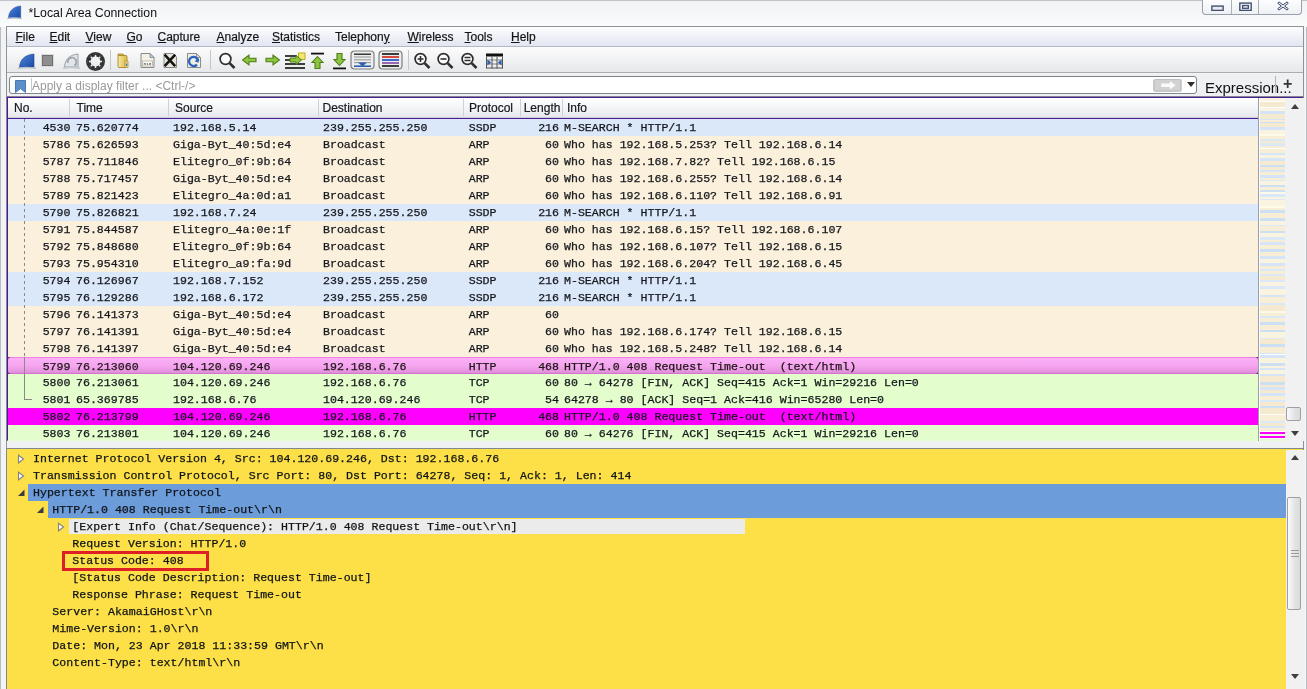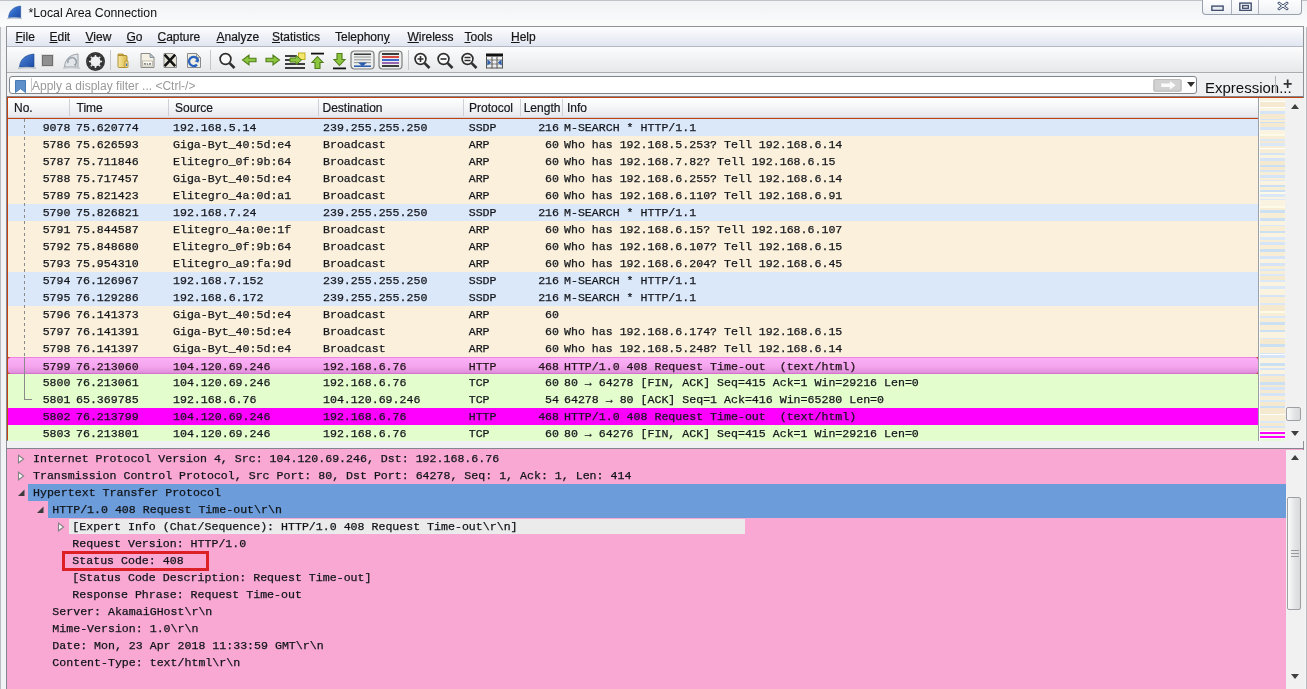--- a/index.html
+++ b/index.html
@@ -28,21 +28,21 @@
 #finput{position:absolute;left:2px;top:1.5px;width:1188px;height:18px;background:#fff;border:1px solid #7e858c;border-radius:3px;}
 #fbook{position:absolute;left:4px;top:3px;}
 #fbsep{position:absolute;left:21px;top:1px;width:1px;height:14px;background:#c9c9c9}
 #fph{position:absolute;left:22px;top:2px;font-size:12px;color:#9a9a9a}
 #fgo{position:absolute;left:1143px;top:2.5px;width:29px;height:12.5px;background:#d4d4d4;border-radius:2px}
 #fcaret{position:absolute;left:1177px;top:5.5px;width:0;height:0;border:4px solid transparent;border-top:5px solid #2e2e2e}
 #fexpr{position:absolute;left:1198px;top:4.5px;font-size:15px;color:#111}
 #fxsep{position:absolute;left:1267.5px;top:2px;width:1px;height:17px;background:#b4b4b4}
 #fplus{position:absolute;left:1276px;top:0.5px;font-size:16px;color:#333;font-weight:bold}
 
-#plist{position:absolute;left:6px;top:96px;width:1298px;height:345px;border:1px solid #82868e;background:#c2410c;padding-left:40px;}
+#plist{position:absolute;left:6px;top:96px;width:1298px;height:345px;border:1px solid #82868e;background:#4c1d95;padding-left:40px;}
 #phead{position:absolute;left:1px;top:1px;width:1250px;height:20px;background:linear-gradient(180deg,#ffffff 0%,#f4f5f7 50%,#e6e8ed 100%);border-bottom:1px solid #cdd0d5;}
 #phead span{position:absolute;top:3px;font-size:12px;color:#15181c;-webkit-text-stroke:0.2px #15181c}
 #phead .hsep{position:absolute;top:1px;width:1px;height:17px;background:#cdd0d7}
 #prows{position:absolute;left:1px;top:22px;width:1250px;height:322px;overflow:hidden;
  font-family:"Liberation Mono",monospace;font-size:11.6px;color:#14171c;-webkit-text-stroke:0.25px #14171c}
 .prow{position:absolute;left:0;width:1250px;height:17px;line-height:17px;white-space:pre}
 .prow span{position:absolute;top:0;line-height:17px}
 .cno{left:0;width:62.5px;text-align:right}
 .ct{left:68px}.cs{left:165px}.cd{left:315px}.cp{left:460.7px}
 .cl{left:480px;width:71px;text-align:right}
@@ -59,21 +59,21 @@
 
 #mmap{position:absolute;left:1251px;top:1px;width:27px;height:343px;background:#fdfdfd;border-left:1px solid #9aa0a6;}
 #mstripes{position:absolute;left:1px;top:0;width:26px;height:343px}
 .vscroll{position:absolute;background:#f1f1f2}
 .sbtn{position:absolute;left:0;width:100%;height:17px;}
 .sarrow{position:absolute;left:50%;margin-left:-4px;width:0;height:0;border:4px solid transparent}
 .sthumb{position:absolute;left:1px;border:1px solid #9d9fa3;border-radius:2px;background:linear-gradient(90deg,#fafafa,#e2e3e5 60%,#d8dadc)}
 
 #split{position:absolute;left:7px;top:441px;width:1296px;height:8px;background:#f0f1f2}
 
-#dpane{position:absolute;left:6px;top:448px;width:1298px;height:241px;border:1px solid #82868e;border-bottom:none;background:#f9a8d4;
+#dpane{position:absolute;left:6px;top:448px;width:1298px;height:241px;border:1px solid #82868e;border-bottom:none;background:#fde047;
  font-family:"Liberation Mono",monospace;font-size:11.6px;color:#101418;-webkit-text-stroke:0.25px #101418}
 #dlines{position:absolute;left:0;top:0;width:1279px;height:240px;overflow:hidden}
 .dline{position:absolute;left:0;width:1279px;height:17px;line-height:17px}
 .dtext{position:absolute;top:0;white-space:pre;z-index:3}
 .tri{position:absolute;top:3.5px;z-index:3}
 .dsel{position:absolute;top:0;right:0;height:17px;background:#6c9cda;z-index:1}
 .dexp{position:absolute;left:62px;top:1px;width:676px;height:15px;background:#ebebeb;z-index:1}
 .redbox{position:absolute;left:55px;top:-1px;width:147px;height:20px;border:3px solid #dd2026;z-index:4}
 </style></head><body>
 <div id="titlebar"></div>
@@ -297,21 +297,21 @@
       <span style="left:515.7px">Length</span>
       <span style="left:559px">Info</span>
       <div class="hsep" style="left:61px"></div>
       <div class="hsep" style="left:160px"></div>
       <div class="hsep" style="left:310px"></div>
       <div class="hsep" style="left:455px"></div>
       <div class="hsep" style="left:512px"></div>
       <div class="hsep" style="left:554px"></div>
     </div>
     <div id="prows">
-      <div class="prow blue" style="top:0px"><span class="cno">9078</span><span class="ct">75.620774</span><span class="cs">192.168.5.14</span><span class="cd">239.255.255.250</span><span class="cp">SSDP</span><span class="cl">216</span><span class="ci">M-SEARCH * HTTP/1.1</span></div>
+      <div class="prow blue" style="top:0px"><span class="cno">4530</span><span class="ct">75.620774</span><span class="cs">192.168.5.14</span><span class="cd">239.255.255.250</span><span class="cp">SSDP</span><span class="cl">216</span><span class="ci">M-SEARCH * HTTP/1.1</span></div>
       <div class="prow cream" style="top:17px"><span class="cno">5786</span><span class="ct">75.626593</span><span class="cs">Giga-Byt_40:5d:e4</span><span class="cd">Broadcast</span><span class="cp">ARP</span><span class="cl">60</span><span class="ci">Who has 192.168.5.253? Tell 192.168.6.14</span></div>
       <div class="prow cream" style="top:34px"><span class="cno">5787</span><span class="ct">75.711846</span><span class="cs">Elitegro_0f:9b:64</span><span class="cd">Broadcast</span><span class="cp">ARP</span><span class="cl">60</span><span class="ci">Who has 192.168.7.82? Tell 192.168.6.15</span></div>
       <div class="prow cream" style="top:51px"><span class="cno">5788</span><span class="ct">75.717457</span><span class="cs">Giga-Byt_40:5d:e4</span><span class="cd">Broadcast</span><span class="cp">ARP</span><span class="cl">60</span><span class="ci">Who has 192.168.6.255? Tell 192.168.6.14</span></div>
       <div class="prow cream" style="top:68px"><span class="cno">5789</span><span class="ct">75.821423</span><span class="cs">Elitegro_4a:0d:a1</span><span class="cd">Broadcast</span><span class="cp">ARP</span><span class="cl">60</span><span class="ci">Who has 192.168.6.110? Tell 192.168.6.91</span></div>
       <div class="prow blue" style="top:85px"><span class="cno">5790</span><span class="ct">75.826821</span><span class="cs">192.168.7.24</span><span class="cd">239.255.255.250</span><span class="cp">SSDP</span><span class="cl">216</span><span class="ci">M-SEARCH * HTTP/1.1</span></div>
       <div class="prow cream" style="top:102px"><span class="cno">5791</span><span class="ct">75.844587</span><span class="cs">Elitegro_4a:0e:1f</span><span class="cd">Broadcast</span><span class="cp">ARP</span><span class="cl">60</span><span class="ci">Who has 192.168.6.15? Tell 192.168.6.107</span></div>
       <div class="prow cream" style="top:119px"><span class="cno">5792</span><span class="ct">75.848680</span><span class="cs">Elitegro_0f:9b:64</span><span class="cd">Broadcast</span><span class="cp">ARP</span><span class="cl">60</span><span class="ci">Who has 192.168.6.107? Tell 192.168.6.15</span></div>
       <div class="prow cream" style="top:136px"><span class="cno">5793</span><span class="ct">75.954310</span><span class="cs">Elitegro_a9:fa:9d</span><span class="cd">Broadcast</span><span class="cp">ARP</span><span class="cl">60</span><span class="ci">Who has 192.168.6.204? Tell 192.168.6.45</span></div>
       <div class="prow blue" style="top:153px"><span class="cno">5794</span><span class="ct">76.126967</span><span class="cs">192.168.7.152</span><span class="cd">239.255.255.250</span><span class="cp">SSDP</span><span class="cl">216</span><span class="ci">M-SEARCH * HTTP/1.1</span></div>
       <div class="prow blue" style="top:170px"><span class="cno">5795</span><span class="ct">76.129286</span><span class="cs">192.168.6.172</span><span class="cd">239.255.255.250</span><span class="cp">SSDP</span><span class="cl">216</span><span class="ci">M-SEARCH * HTTP/1.1</span></div>

